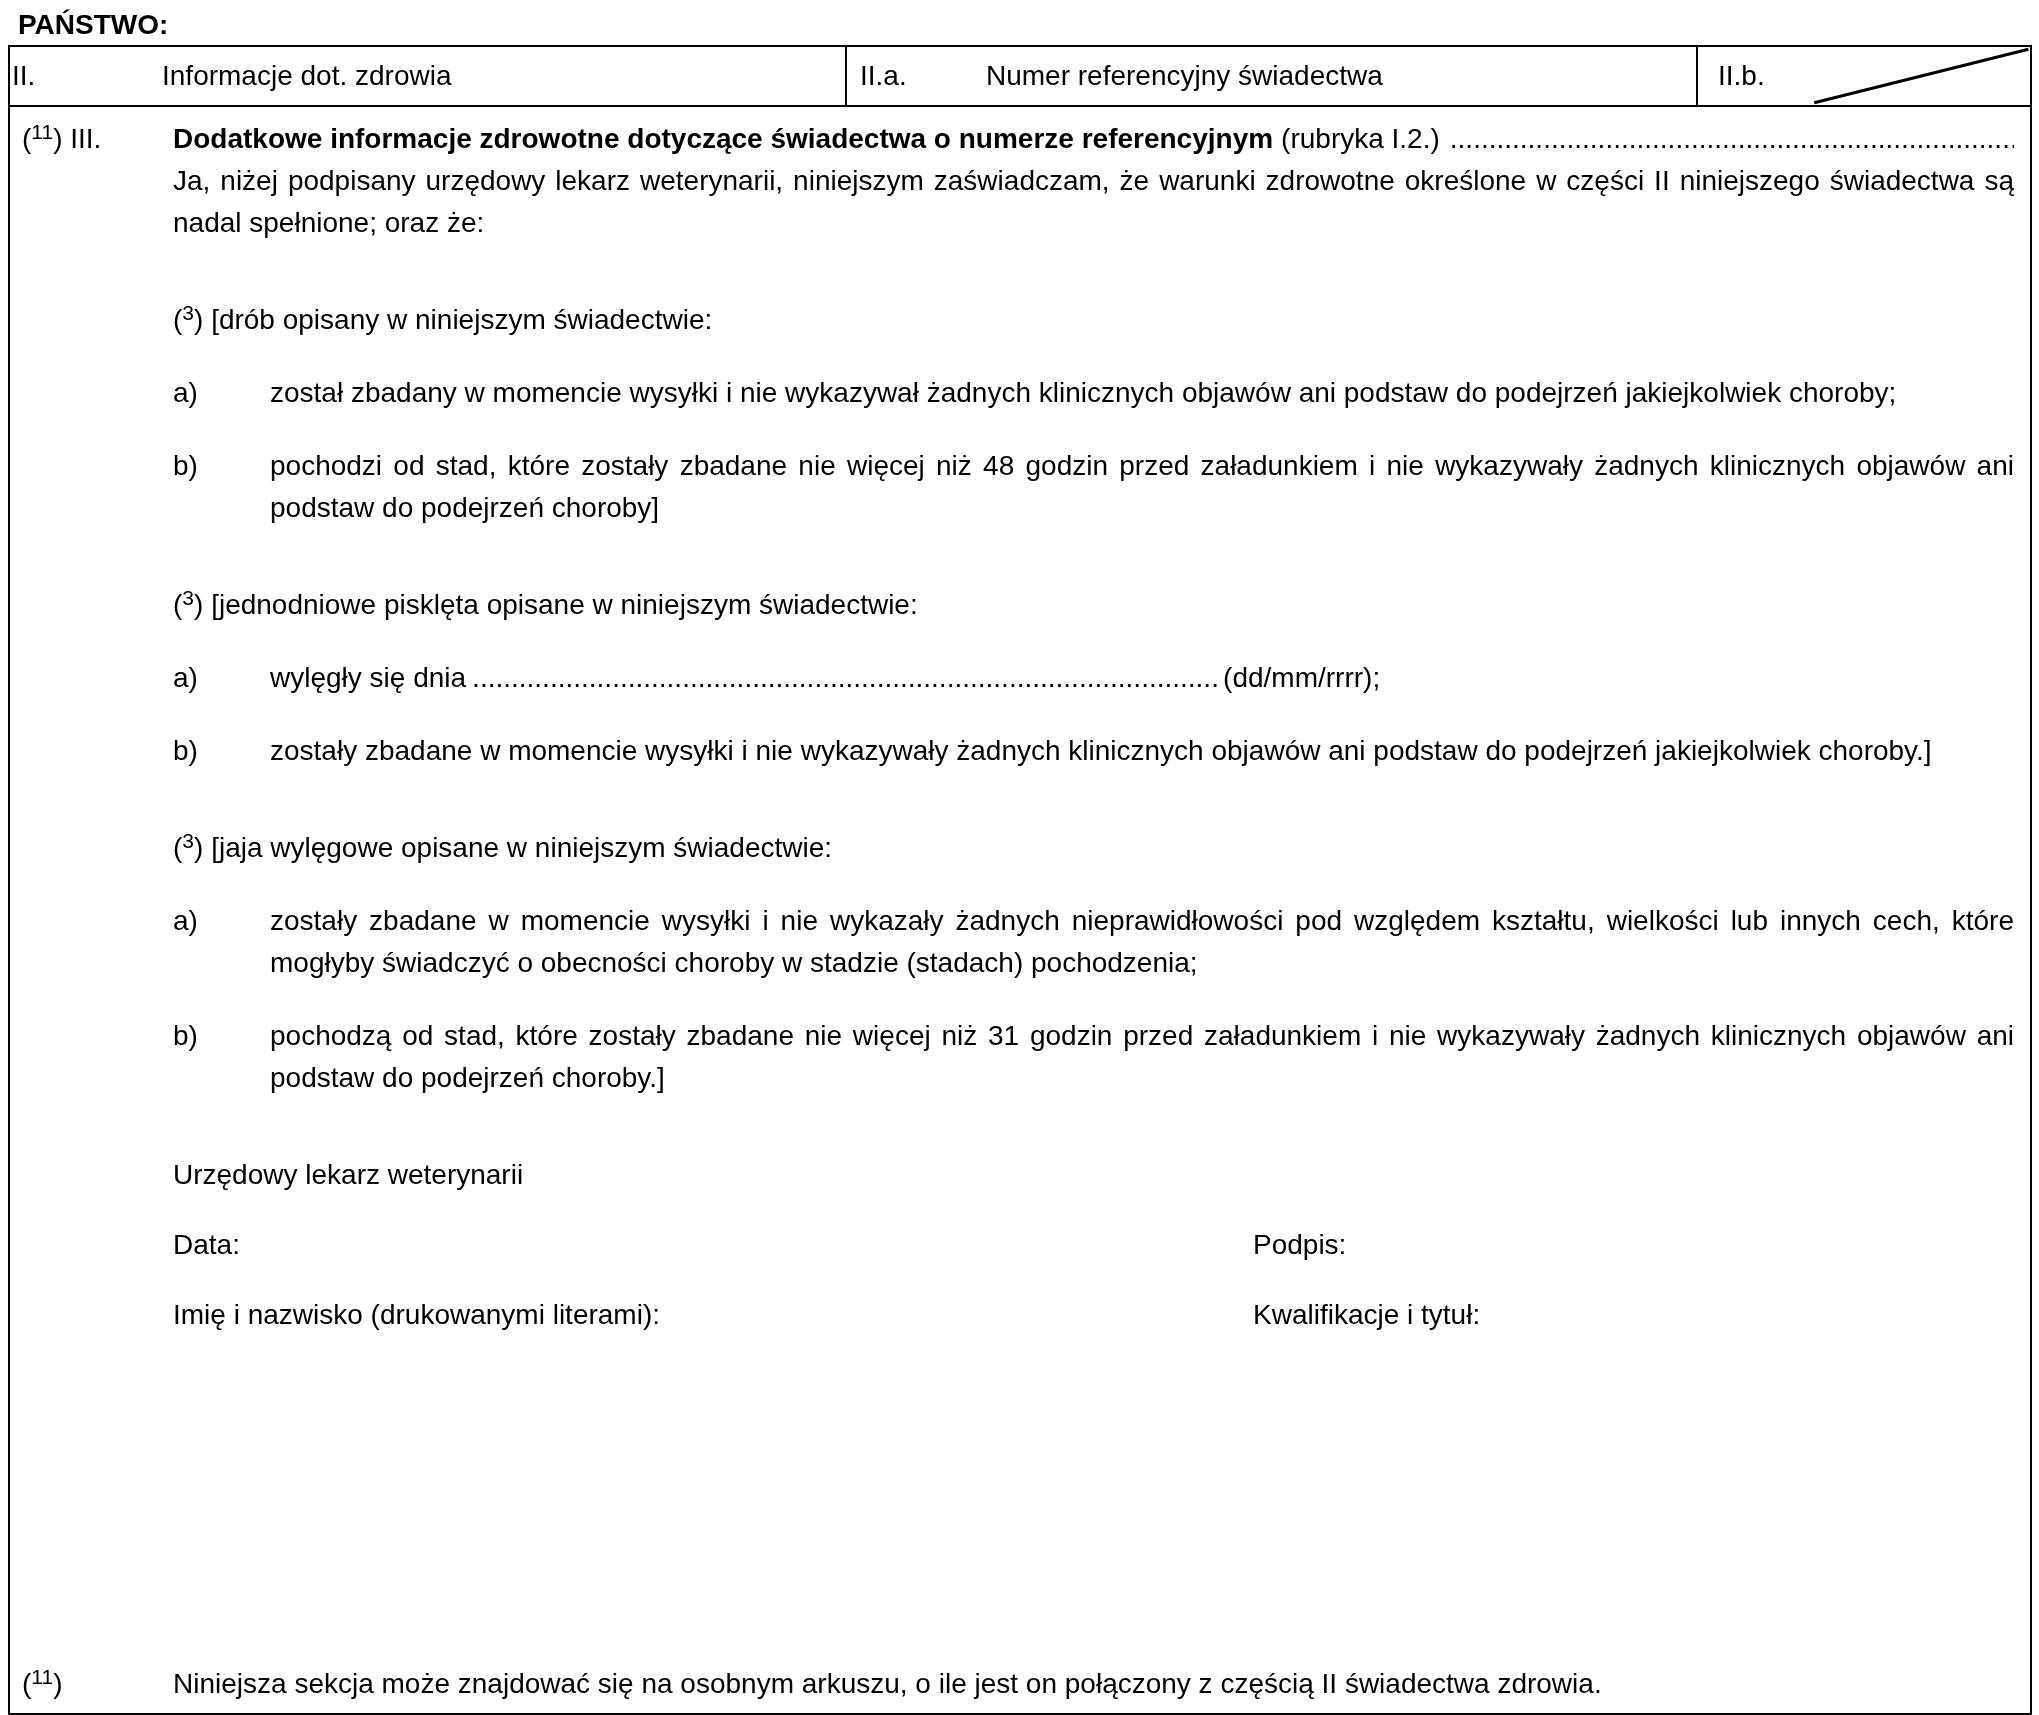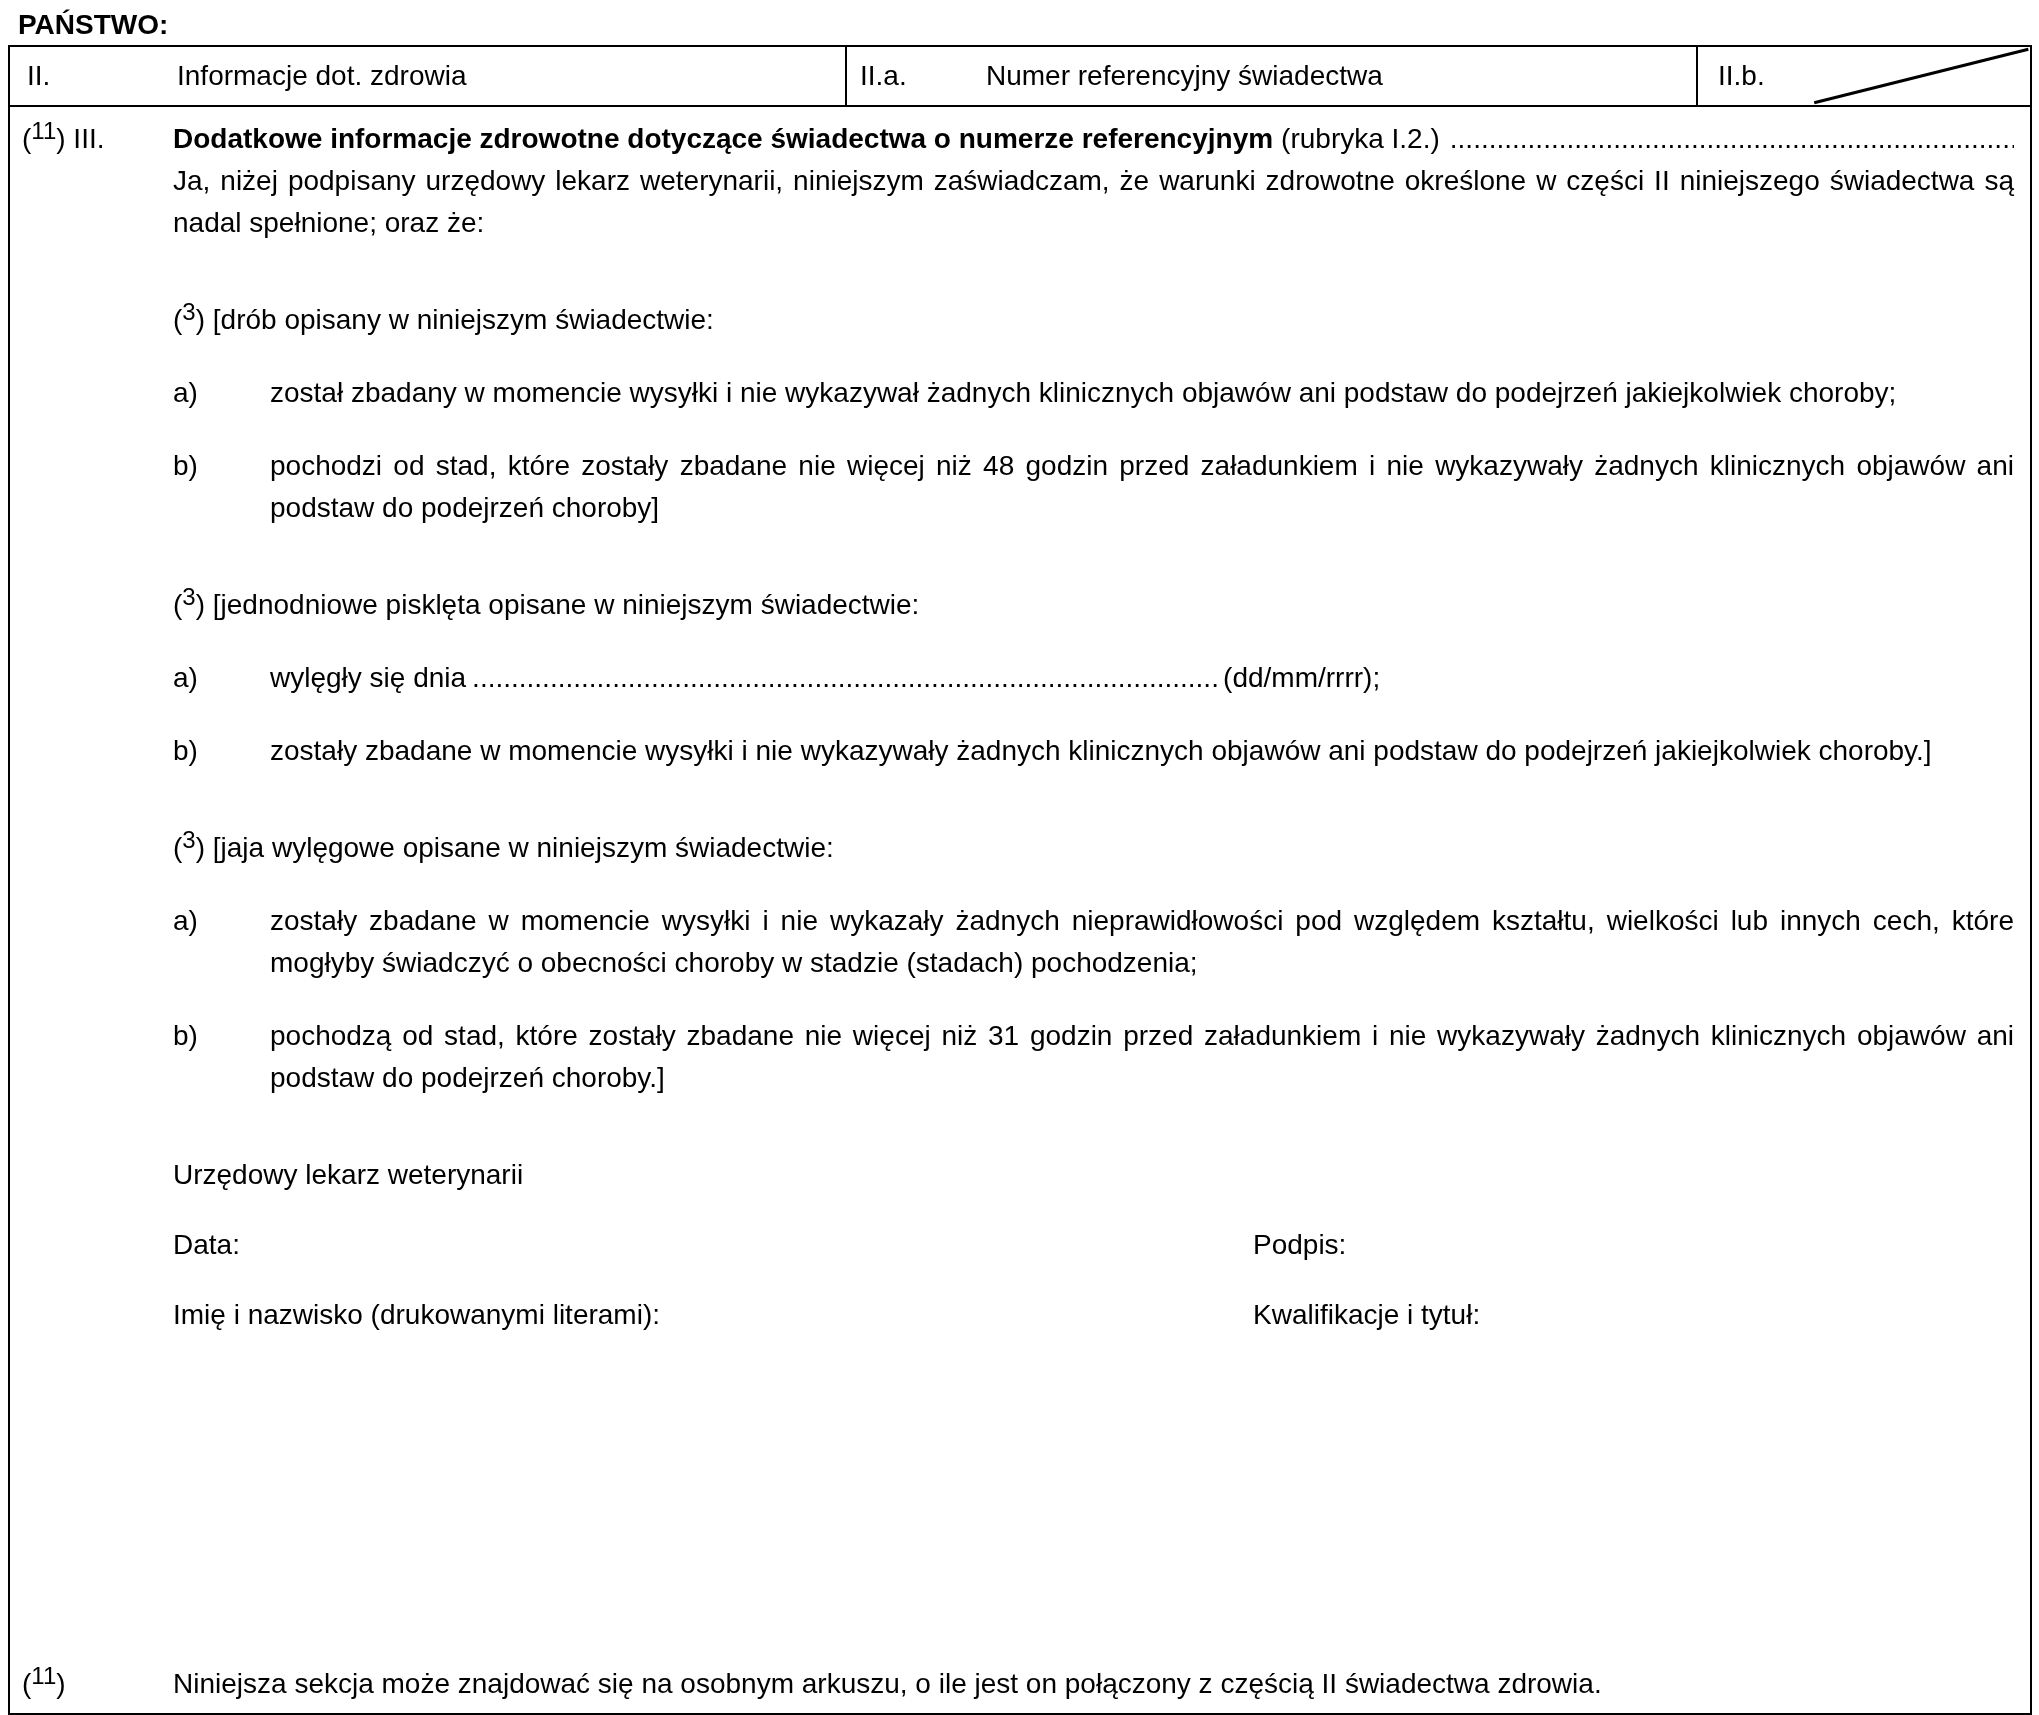--- a/index.html
+++ b/index.html
@@ -19,38 +19,38 @@
   .frame {
     margin:0 7px 0 8px;
     height:1670px;
     border:2px solid #000;
   }
   .header-row {
     display:flex;
     height:60px;
     border-bottom:2px solid #000;
   }
-  .cell { display:flex; align-items:center; padding-left:17px; overflow:hidden; }
+  .cell { display:flex; align-items:center; padding-left:2px; overflow:hidden; }
   .cell-1 { width:837px; border-right:2px solid #000; }
   .cell-2 { width:851px; border-right:2px solid #000; padding-left:13px; }
   .cell-3 { flex:1; position:relative; padding-left:20px; }
   .cell-code { width:150px; flex-shrink:0; }
   .cell-2 .cell-code { width:126px; }
   .diag { position:absolute; left:0; top:0; width:100%; height:100%; }
 
   .main {
     height:1604px;
     display:flex;
     flex-direction:column;
     padding:11px 16px 6px 12px;
   }
   .row { display:flex; }
   .gutter { width:151px; flex-shrink:0; }
   .bodycol { flex:1; min-width:0; }
-  sup.fn { font-size:24px; line-height:0; vertical-align:9px; }
+  sup.fn { font-size:21px; line-height:0; vertical-align:9px; }
 
   .sec-title-row { white-space:nowrap; }
   .sec-title-body { display:flex; align-items:baseline; overflow:hidden; }
   .sec-title-bold { font-weight:bold; }
   .sec-title-normal { margin-left:8px; }
   .dotfill { flex:1; margin-left:10px; overflow:hidden; white-space:nowrap; }
 
   .intro { text-align:justify; }
   .clause-head { margin-top:55px; }
   .item { display:flex; margin-top:31px; }

